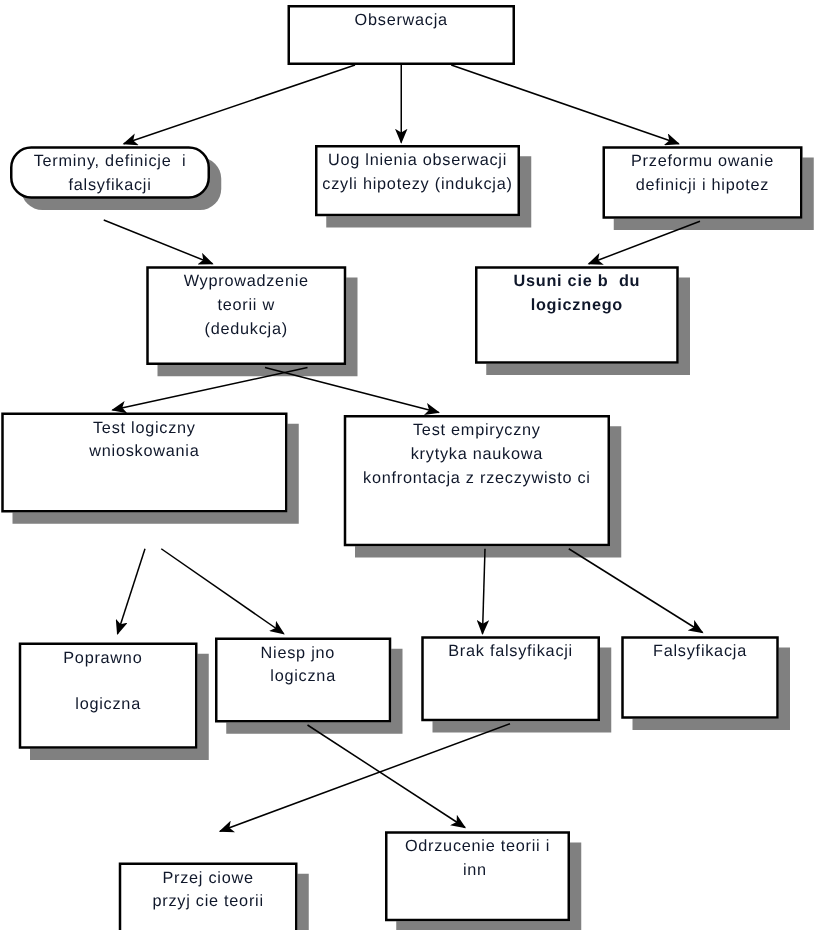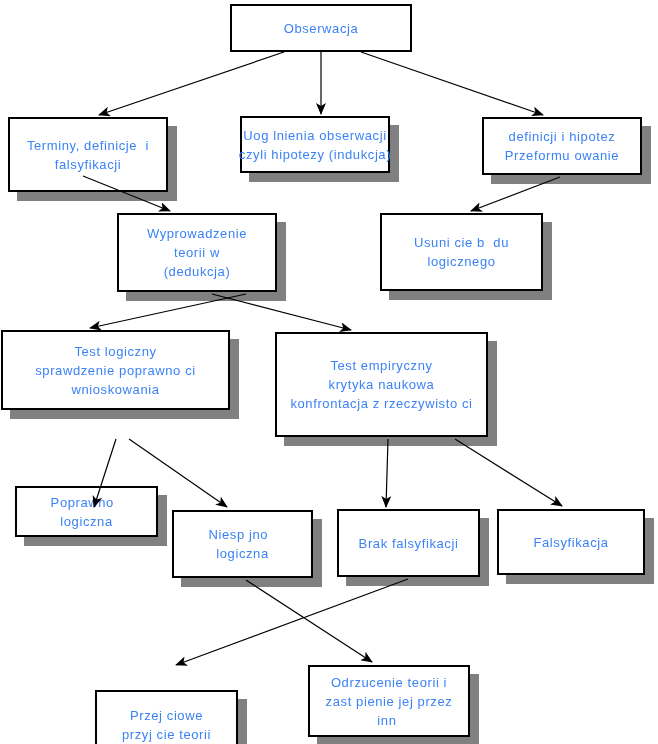--- a/index.html
+++ b/index.html
@@ -15,24 +15,23 @@
     font-family: "Liberation Sans", "DejaVu Sans", sans-serif;
     overflow: hidden;
   }
   .node {
     position: absolute;
     box-sizing: border-box;
     background: #ffffff;
     border: 2px solid #000000;
     display: flex;
     flex-direction: column;
-    justify-content: center;
     align-items: center;
     z-index: 1;
-    color: #3b82f6;
+    color: #0f172a;
   }
   .node.shadow {
     box-shadow: 9px 9px 0 0 #808080;
   }
   .line {
     white-space: pre;
     font-size: 13px;
     line-height: 19px;
     letter-spacing: 0.6px;
     text-align: center;
@@ -47,72 +46,70 @@
     pointer-events: none;
   }
 </style>
 </head>
 <body>
 
 <div id="stage" style="background: rgb(255, 255, 255);">
     <div class="node" style="left: 230px; top: 4px; width: 182px; height: 48px; border-color: rgb(0, 0, 0); background: rgb(255, 255, 255);">
       <div class="line">Obserwacja</div>
     </div>
-    <div class="node shadow" style="left: 8px; top: 117px; width: 160px; height: 75px; border-color: rgb(0, 0, 0); background: rgb(255, 255, 255);">
+    <div class="node shadow" style="left: 8px; top: 117px; width: 160px; height: 42px; border-color: rgb(0, 0, 0); background: rgb(255, 255, 255); border-radius: 17px;">
       <div class="line">Terminy, definicje  i</div>
       <div class="line">falsyfikacji</div>
     </div>
-    <div class="node shadow" style="left: 240px; top: 116px; width: 150px; height: 57px; border-color: rgb(0, 0, 0); background: rgb(255, 255, 255);">
+    <div class="node shadow" style="left: 252px; top: 116px; width: 164px; height: 57px; border-color: rgb(0, 0, 0); background: rgb(255, 255, 255);">
       <div class="line">Uog lnienia obserwacji</div>
       <div class="line">czyli hipotezy (indukcja)</div>
     </div>
     <div class="node shadow" style="left: 482px; top: 117px; width: 160px; height: 58px; border-color: rgb(0, 0, 0); background: rgb(255, 255, 255);">
+      <div class="line">Przeformu owanie</div>
       <div class="line">definicji i hipotez</div>
-      <div class="line">Przeformu owanie</div>
     </div>
     <div class="node shadow" style="left: 117px; top: 213px; width: 160px; height: 79px; border-color: rgb(0, 0, 0); background: rgb(255, 255, 255);">
       <div class="line">Wyprowadzenie</div>
       <div class="line">teorii w</div>
       <div class="line">(dedukcja)</div>
     </div>
-    <div class="node shadow" style="left: 380px; top: 213px; width: 163px; height: 78px; border-color: rgb(0, 0, 0); background: rgb(255, 255, 255);">
+    <div class="node shadow" style="left: 380px; top: 213px; width: 163px; height: 78px; border-color: rgb(0, 0, 0); background: rgb(255, 255, 255); font-weight: bold;">
       <div class="line">Usuni cie b  du</div>
       <div class="line">logicznego</div>
     </div>
     <div class="node shadow" style="left: 1px; top: 330px; width: 229px; height: 80px; border-color: rgb(0, 0, 0); background: rgb(255, 255, 255);">
       <div class="line">Test logiczny</div>
-      <div class="line">sprawdzenie poprawno ci</div>
       <div class="line">wnioskowania</div>
     </div>
     <div class="node shadow" style="left: 275px; top: 332px; width: 213px; height: 105px; border-color: rgb(0, 0, 0); background: rgb(255, 255, 255);">
       <div class="line">Test empiryczny</div>
       <div class="line">krytyka naukowa</div>
       <div class="line">konfrontacja z rzeczywisto ci</div>
     </div>
-    <div class="node shadow" style="left: 15px; top: 486px; width: 143px; height: 51px; border-color: rgb(0, 0, 0); background: rgb(255, 255, 255);">
+    <div class="node shadow" style="left: 15px; top: 514px; width: 143px; height: 85px; border-color: rgb(0, 0, 0); background: rgb(255, 255, 255); gap: 18px;">
       <div class="line">Poprawno  </div>
       <div class="line">logiczna</div>
     </div>
     <div class="node shadow" style="left: 172px; top: 510px; width: 141px; height: 68px; border-color: rgb(0, 0, 0); background: rgb(255, 255, 255);">
       <div class="line">Niesp jno  </div>
       <div class="line">logiczna</div>
     </div>
     <div class="node shadow" style="left: 337px; top: 509px; width: 143px; height: 68px; border-color: rgb(0, 0, 0); background: rgb(255, 255, 255);">
       <div class="line">Brak falsyfikacji</div>
     </div>
-    <div class="node shadow" style="left: 497px; top: 509px; width: 148px; height: 66px; border-color: rgb(0, 0, 0); background: rgb(255, 255, 255);">
+    <div class="node shadow" style="left: 497px; top: 509px; width: 126px; height: 66px; border-color: rgb(0, 0, 0); background: rgb(255, 255, 255);">
       <div class="line">Falsyfikacja</div>
     </div>
     <div class="node shadow" style="left: 95px; top: 690px; width: 143px; height: 69px; border-color: rgb(0, 0, 0); background: rgb(255, 255, 255);">
       <div class="line">Przej ciowe</div>
       <div class="line">przyj cie teorii</div>
     </div>
-    <div class="node shadow" style="left: 308px; top: 665px; width: 162px; height: 72px; border-color: rgb(0, 0, 0); background: rgb(255, 255, 255);">
+    <div class="node shadow" style="left: 308px; top: 665px; width: 148px; height: 72px; border-color: rgb(0, 0, 0); background: rgb(255, 255, 255);">
       <div class="line">Odrzucenie teorii i</div>
-      <div class="line">zast pienie jej przez</div>
       <div class="line">inn </div>
     </div>
     <svg id="arrow-layer" viewBox="0 0 658 744">
       <defs>
         <marker id="ah" markerUnits="userSpaceOnUse" markerWidth="13" markerHeight="10" refX="11" refY="5" orient="auto">
           <path d="M0,0 L12,5 L0,10 L3,5 Z" fill="#000000"></path>
         </marker>
       </defs>
       <line x1="284" y1="52" x2="99" y2="115" stroke="#000000" stroke-width="1.2" marker-end="url(#ah)"></line>
       <line x1="321" y1="52" x2="321" y2="114" stroke="#000000" stroke-width="1.2" marker-end="url(#ah)"></line>

